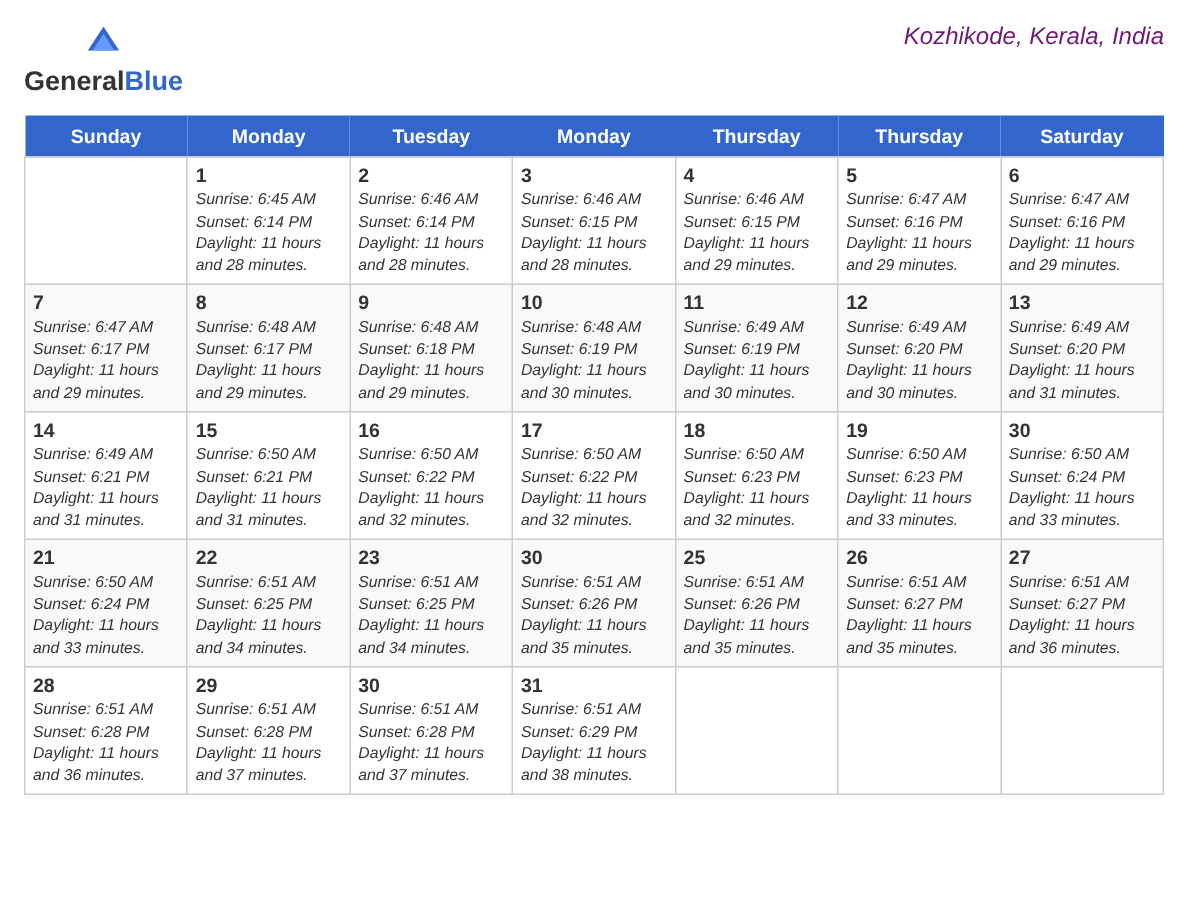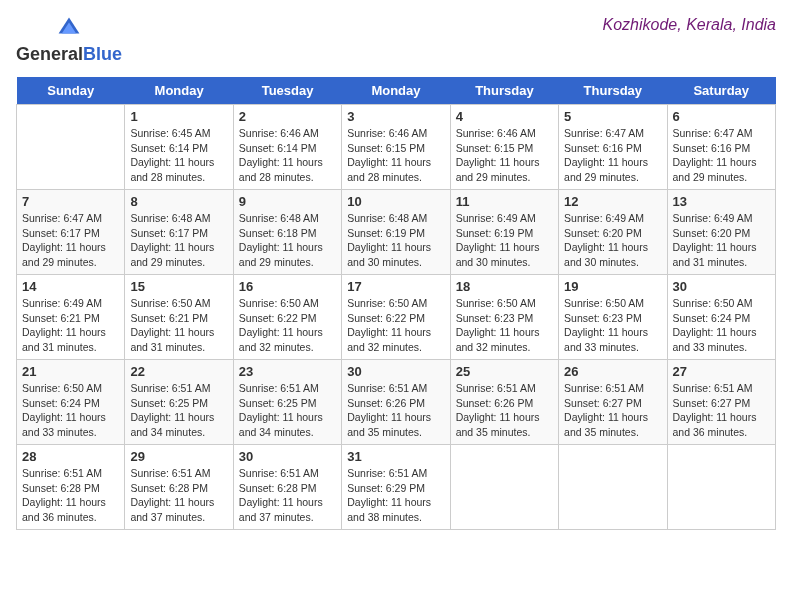--- a/index.html
+++ b/index.html
@@ -74,20 +74,21 @@
       font-size: 13px;
       font-weight: bold;
       color: #333;
       display: block;
       margin-bottom: 2px;
     }
     .cell-text {
       font-size: 10.5px;
       line-height: 1.4;
       color: #333;
+      font-style: italic;
     }
     tr:nth-child(even) td {
       background-color: #f9f9f9;
     }
     tr:nth-child(odd) td {
       background-color: #ffffff;
     }
     .empty-cell {
       background-color: #fff !important;
     }

